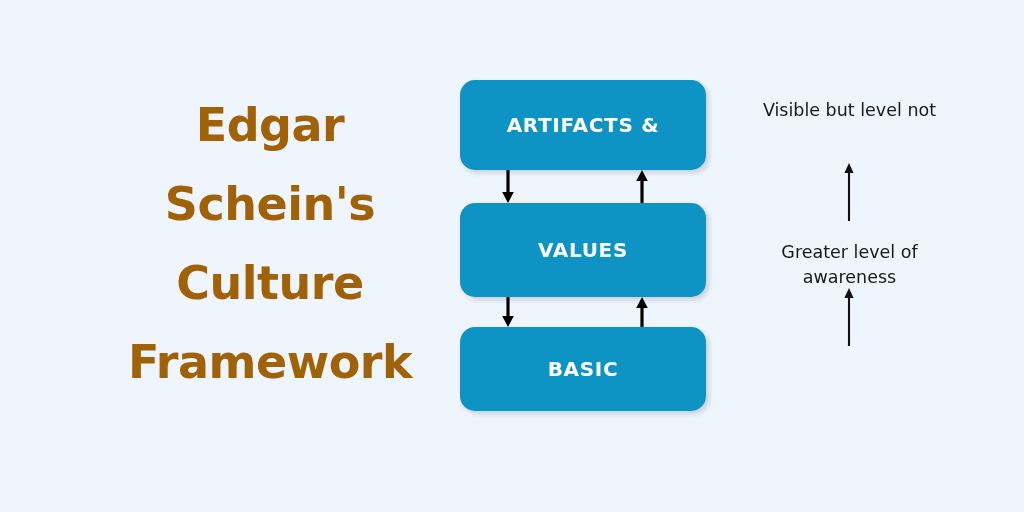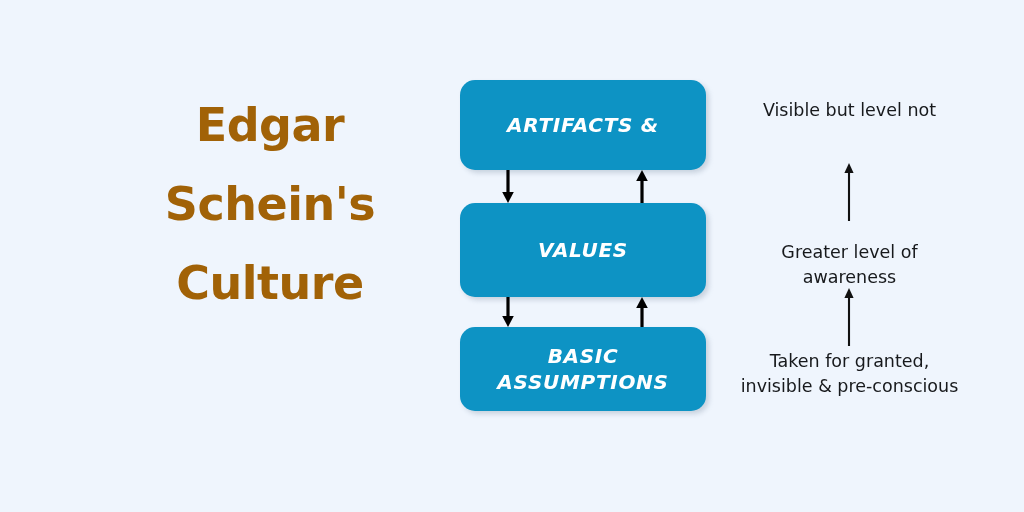--- a/index.html
+++ b/index.html
@@ -51,21 +51,20 @@
     left: 0;
     width: 246px;
     box-sizing: border-box;
     background: #0d93c4;
     border-radius: 15px;
     box-shadow: 3px 3px 5px rgba(120, 140, 160, 0.33);
     display: flex;
     align-items: center;
     justify-content: center;
     text-align: center;
-    font-style: italic;
   }
   .level-label {
     font-family: "DejaVu Sans", sans-serif;
     font-weight: 700;
     font-size: 20px;
     line-height: 26px;
     letter-spacing: 0.7px;
     color: #ffffff;
     text-transform: uppercase;
   }
@@ -117,40 +116,40 @@
 </style>
 </head>
 <body>
 
 <div id="canvas">
 
   <div id="title-block">
     <div class="title-line">Edgar</div>
     <div class="title-line">Schein's</div>
     <div class="title-line">Culture</div>
+    <div class="title-line">Framework</div>
   </div>
 
   <div id="box-column">
 
     <div class="level-box" id="box-artifacts">
       <div class="level-label">
         <span>ARTIFACTS &amp;</span><br>
       </div>
     </div>
 
     <div class="level-box" id="box-values">
       <div class="level-label">
         <span>VALUES</span>
       </div>
     </div>
 
     <div class="level-box" id="box-basic">
       <div class="level-label">
         <span>BASIC</span><br>
-        <span>ASSUMPTIONS</span>
       </div>
     </div>
 
     <div class="conn" id="conn-down-1">
       <svg width="22" height="33" viewBox="0 0 22 33">
         <line x1="11" y1="0" x2="11" y2="25" stroke="#000000" stroke-width="3.2"></line>
         <polygon points="11,33 5.2,22 16.8,22" fill="#000000"></polygon>
       </svg>
     </div>
     <div class="conn" id="conn-up-1">
@@ -179,24 +178,20 @@
 
     <div class="annotation" id="annot-top">
       <span>Visible but level not</span><br>
     </div>
 
     <div class="annotation" id="annot-middle">
       <span>Greater level of</span><br>
       <span>awareness</span>
     </div>
 
-    <div class="annotation" id="annot-bottom">
-      <span>Taken for granted,</span><br>
-      <span>invisible &amp; pre-conscious</span>
-    </div>
 
     <div class="annot-arrow" id="annot-arrow-1">
       <svg width="22" height="58" viewBox="0 0 22 58">
         <line x1="11" y1="6" x2="11" y2="58" stroke="#111111" stroke-width="2.1"></line>
         <polygon points="11,0 6.4,10 15.6,10" fill="#111111"></polygon>
       </svg>
     </div>
     <div class="annot-arrow" id="annot-arrow-2">
       <svg width="22" height="58" viewBox="0 0 22 58">
         <line x1="11" y1="6" x2="11" y2="58" stroke="#111111" stroke-width="2.1"></line>

